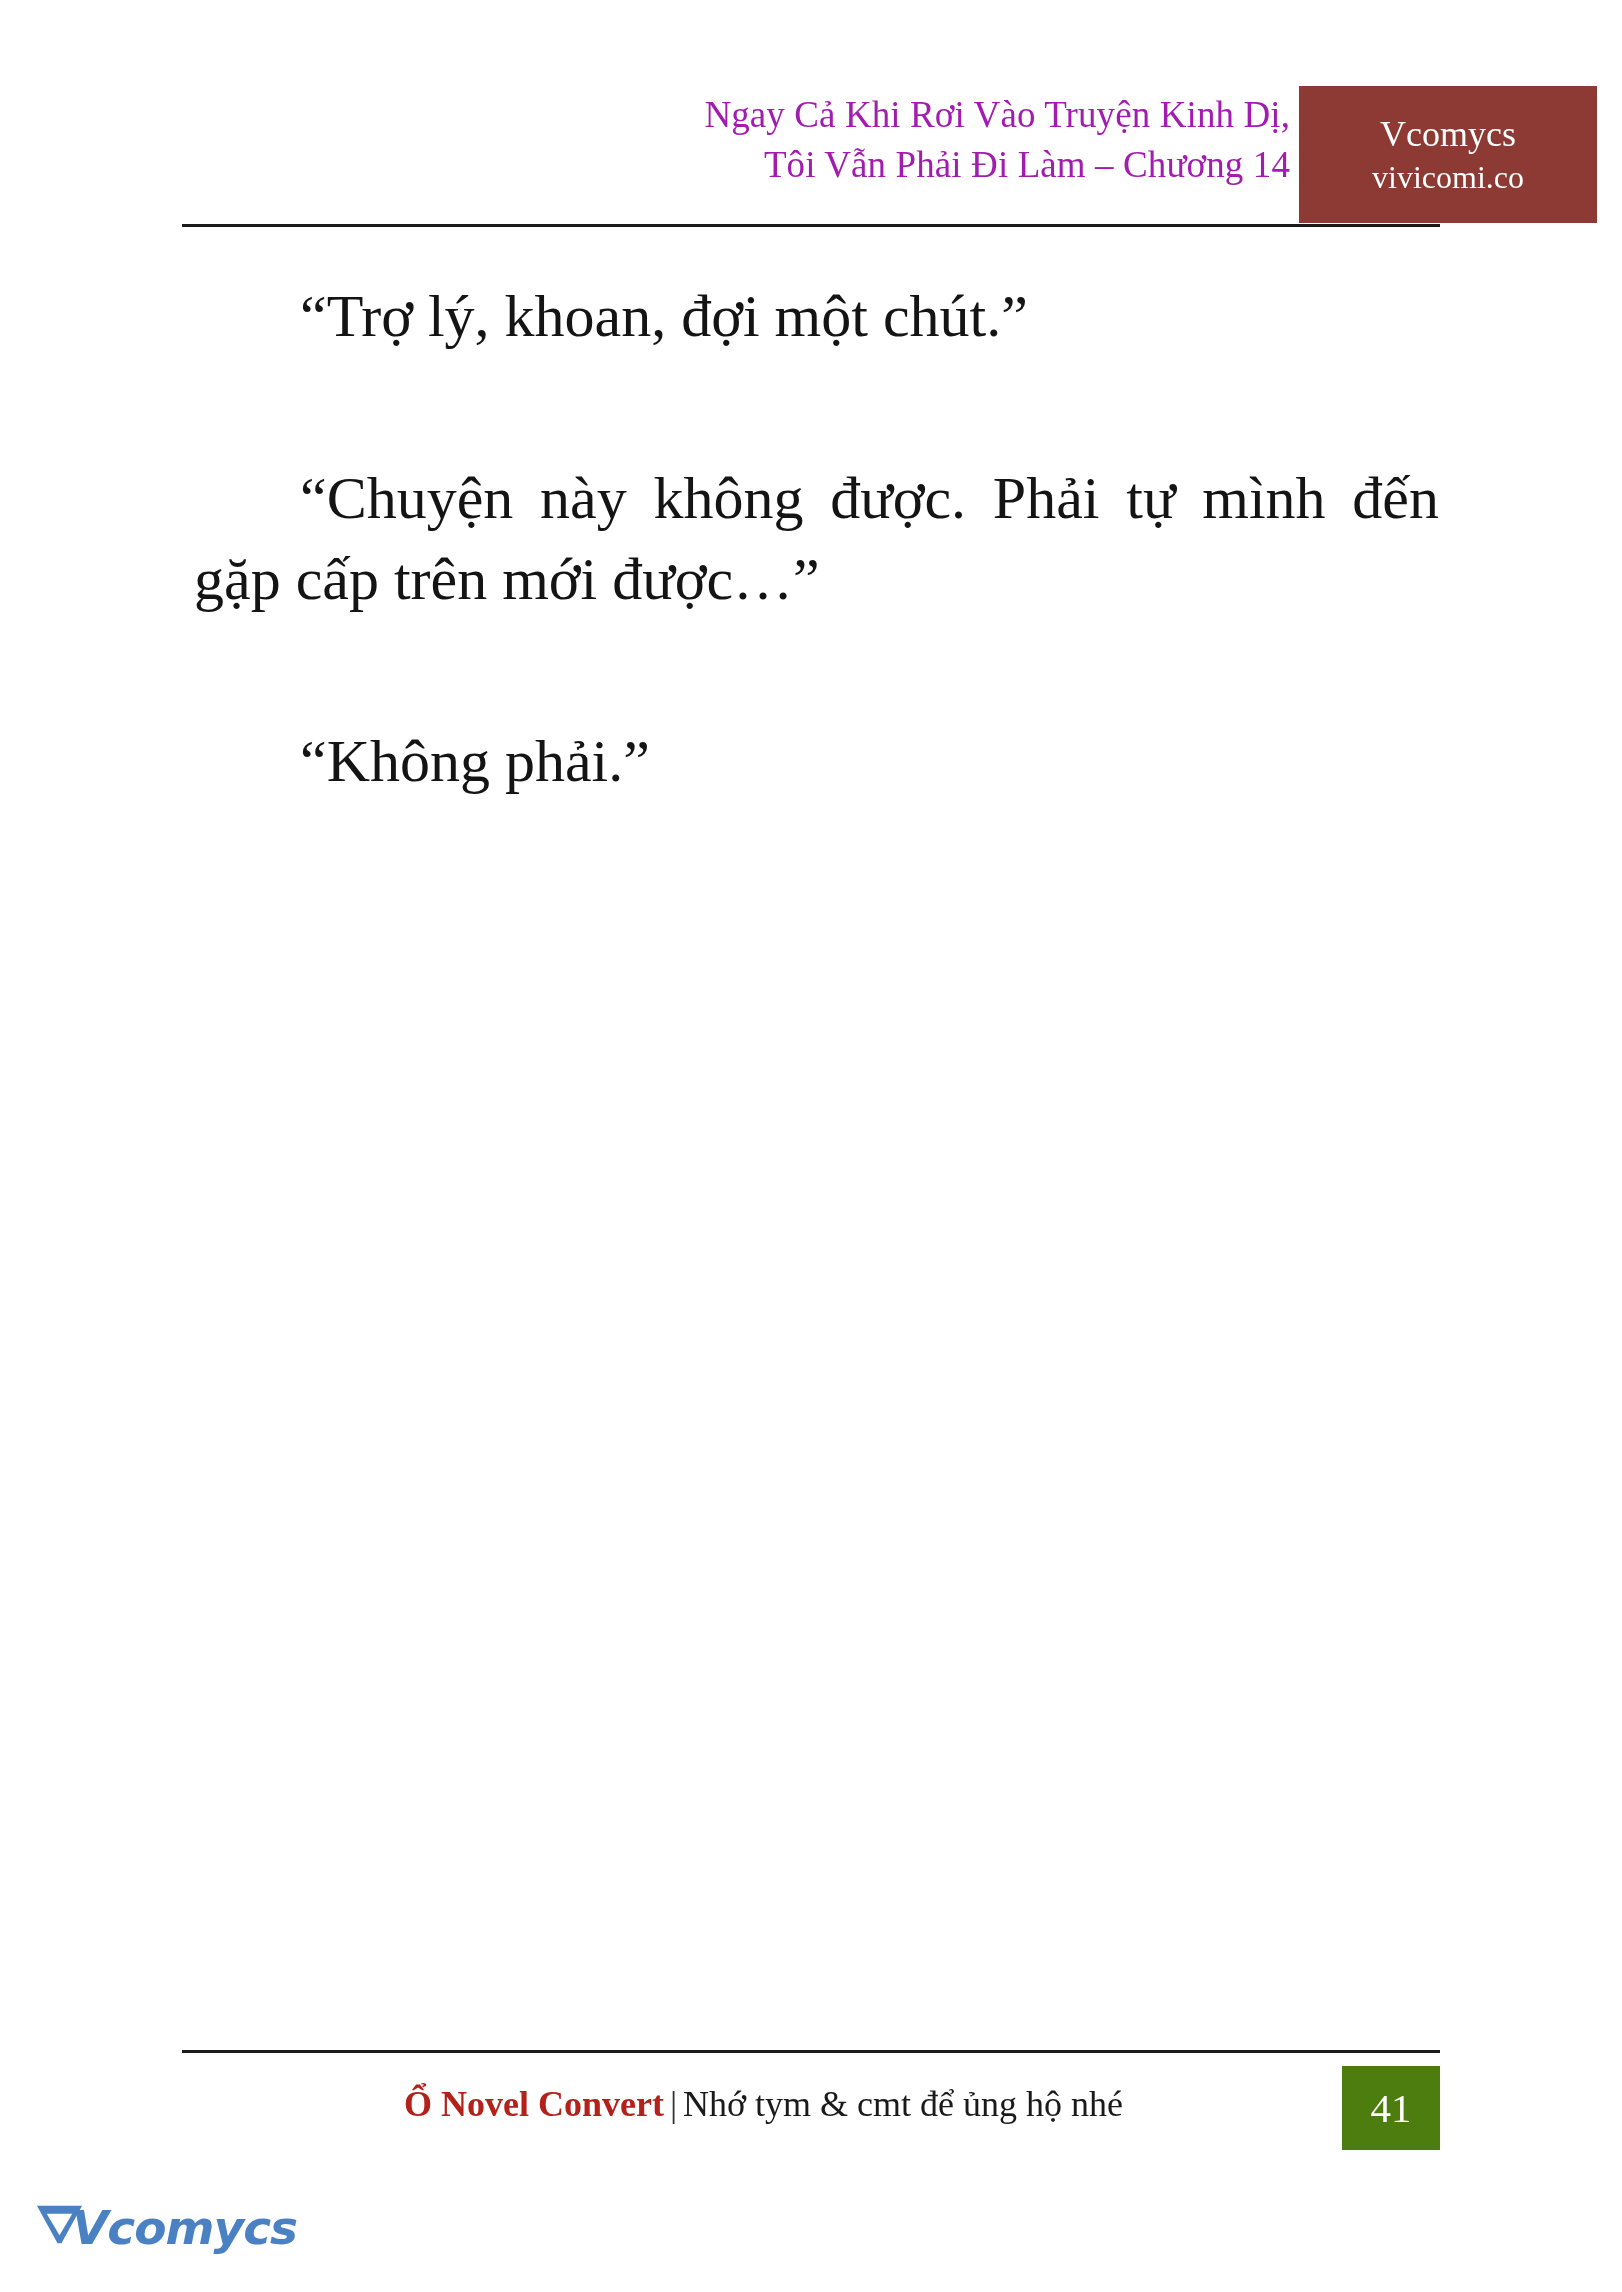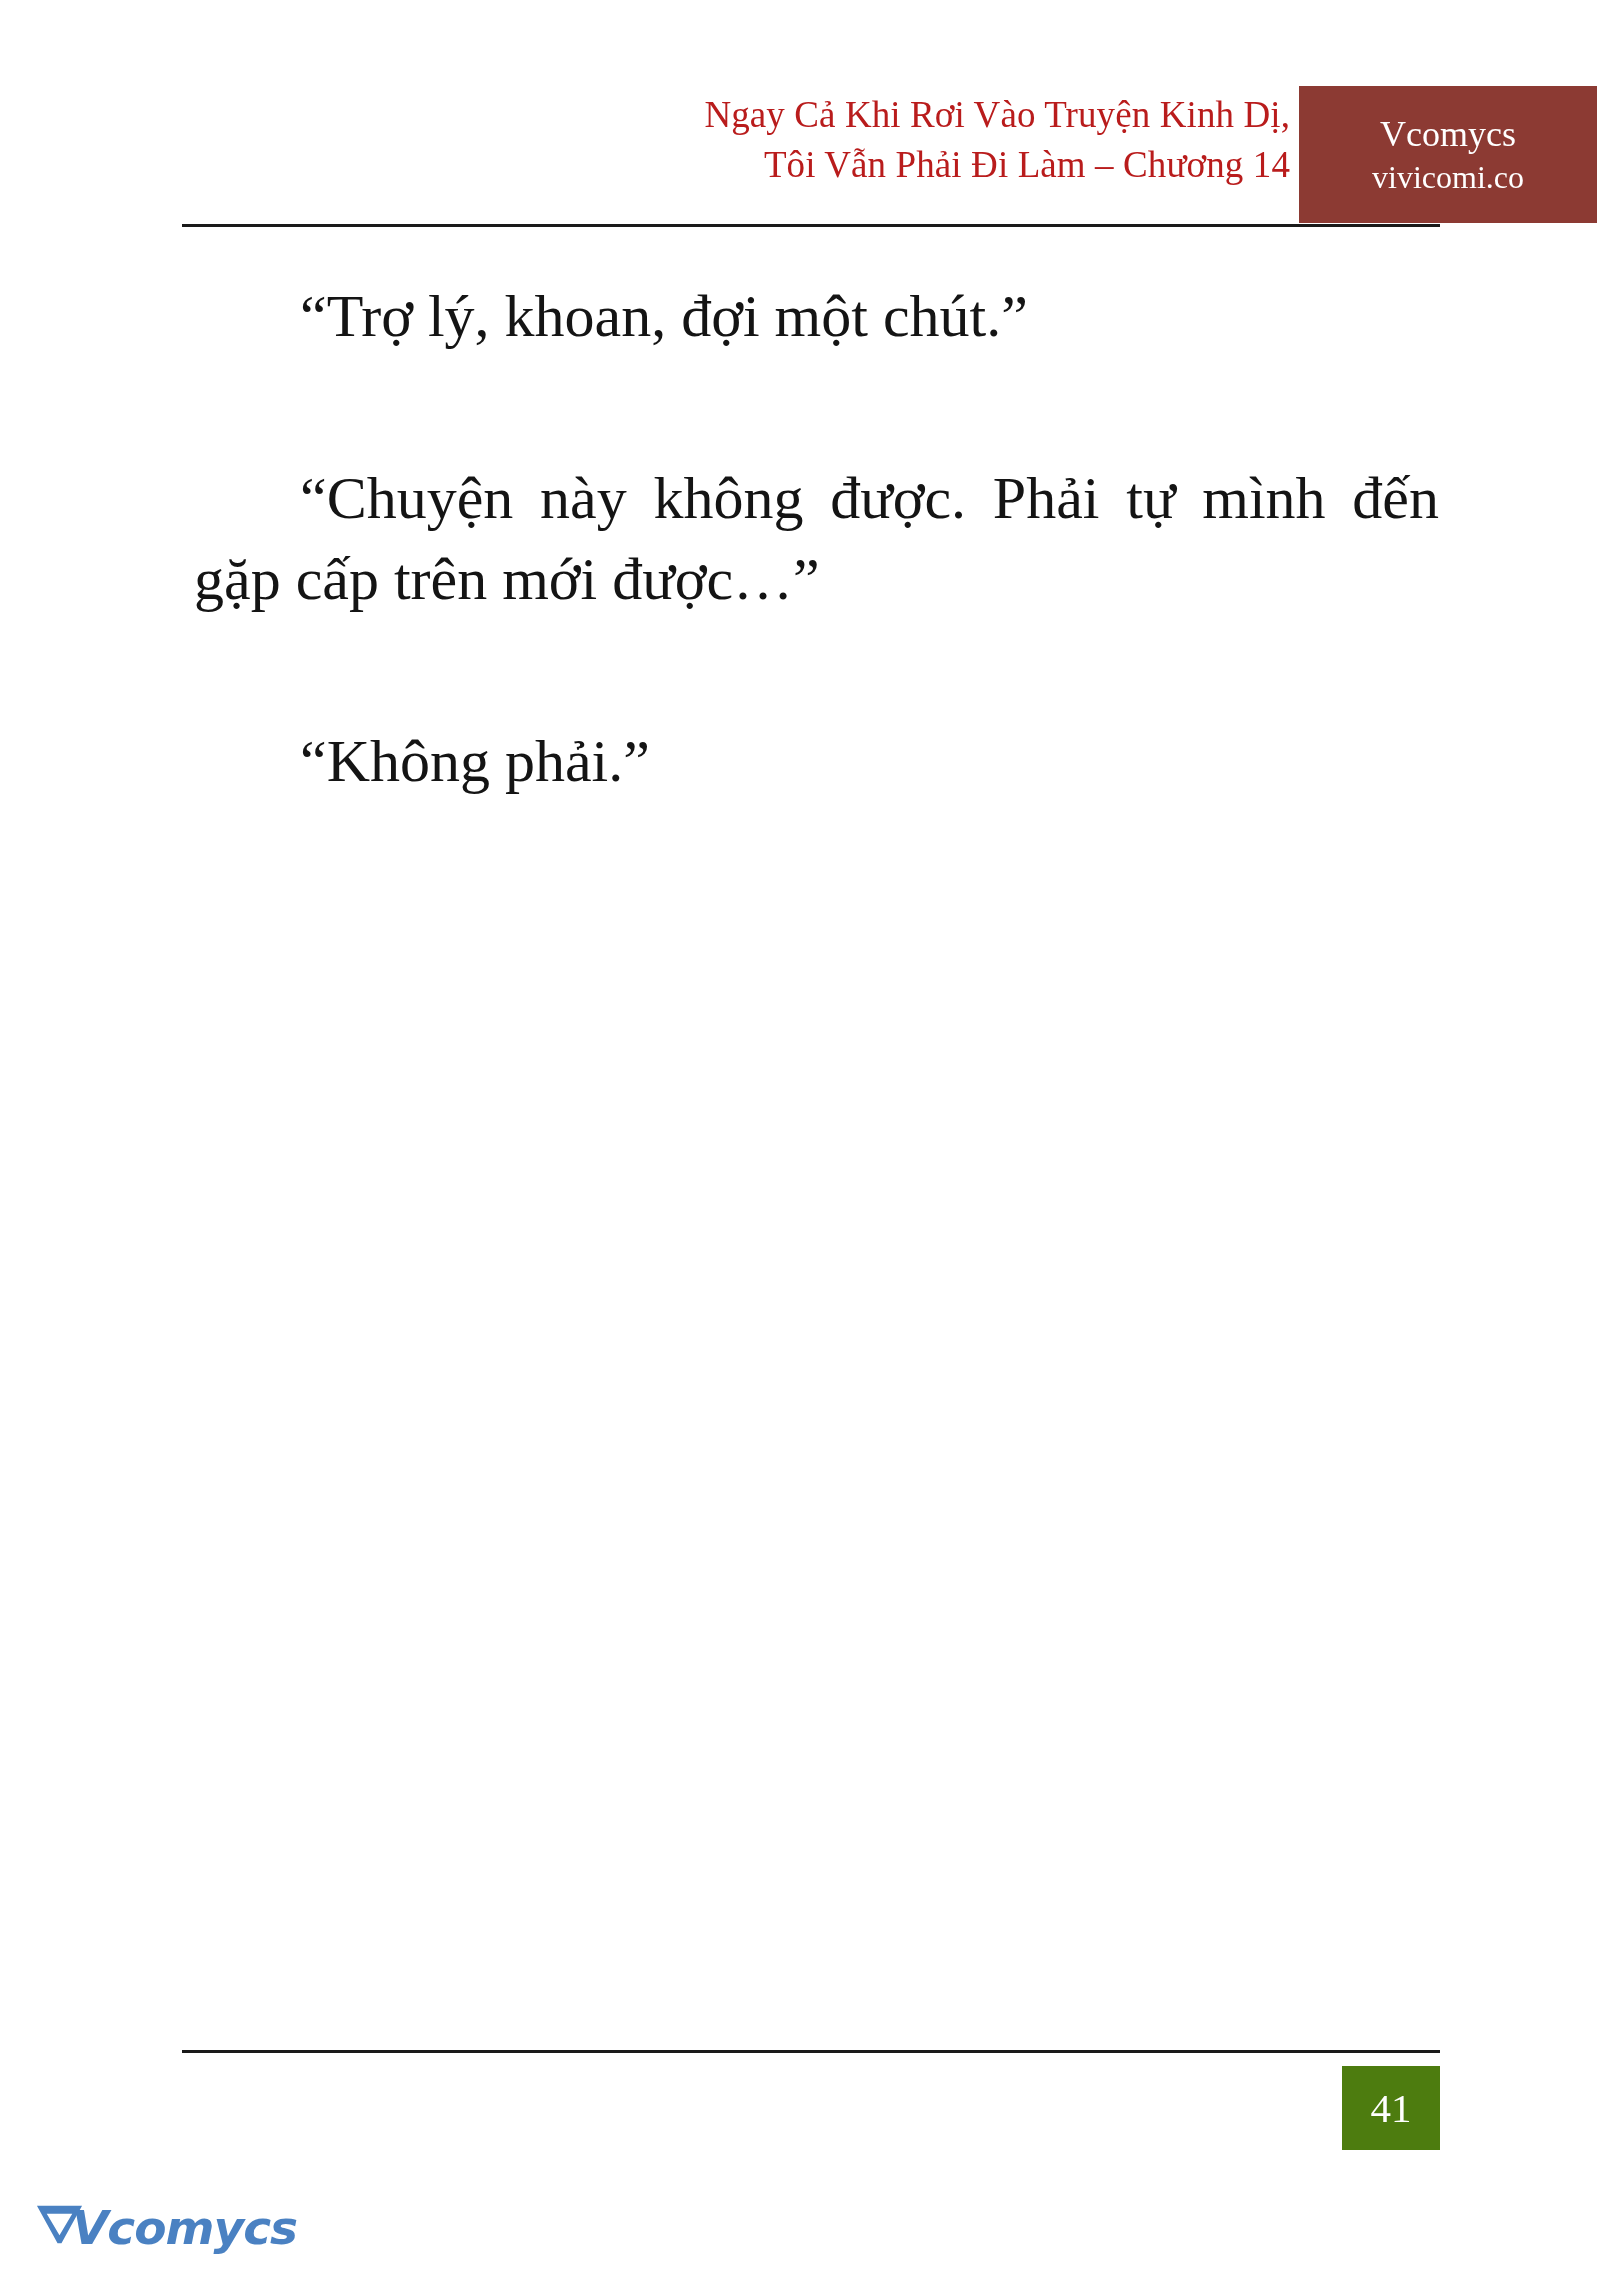--- a/index.html
+++ b/index.html
@@ -31,21 +31,21 @@
     height: 139px;
   }
   .header-title {
     position: absolute;
     left: 0;
     top: 0;
     width: 1108px;
     text-align: right;
     font-size: 37px;
     line-height: 1.34;
-    color: #b91c1c;
+    color: #a21caf;
     letter-spacing: 0.1px;
   }
   .header-title .line {
     display: block;
     white-space: nowrap;
   }
   .header-rule {
     position: absolute;
     left: 0;
     top: 134px;
@@ -196,20 +196,23 @@
 
   <div class="content">
     <p class="para no-just">“Trợ lý, khoan, đợi một chút.”</p>
     <p class="para">“Chuyện này không được. Phải tự mình đến gặp cấp trên mới được…”</p>
     <p class="para no-just">“Không phải.”</p>
   </div>
 
   <div class="footer">
     <div class="footer-rule"></div>
     <div class="footer-inner">
+      <div class="footer-text">
+        <span class="site">Ổ Novel Convert</span><span class="sep">|</span><span class="note">Nhớ tym &amp; cmt để ủng hộ nhé</span>
+      </div>
       <div class="page-number-box">41</div>
     </div>
   </div>
 
   <div class="watermark">
     <svg class="wm-mark" viewBox="0 0 54 54">
       <path d="M4 8 L27 8 L27 16 L14 16 L27 38 L40 16 L27 16 L27 8 L50 8 L29 46 L25 46 Z" fill="#2b6cb8"></path>
     </svg>
     <span class="wm-text">Vcomycs</span>
   </div>

